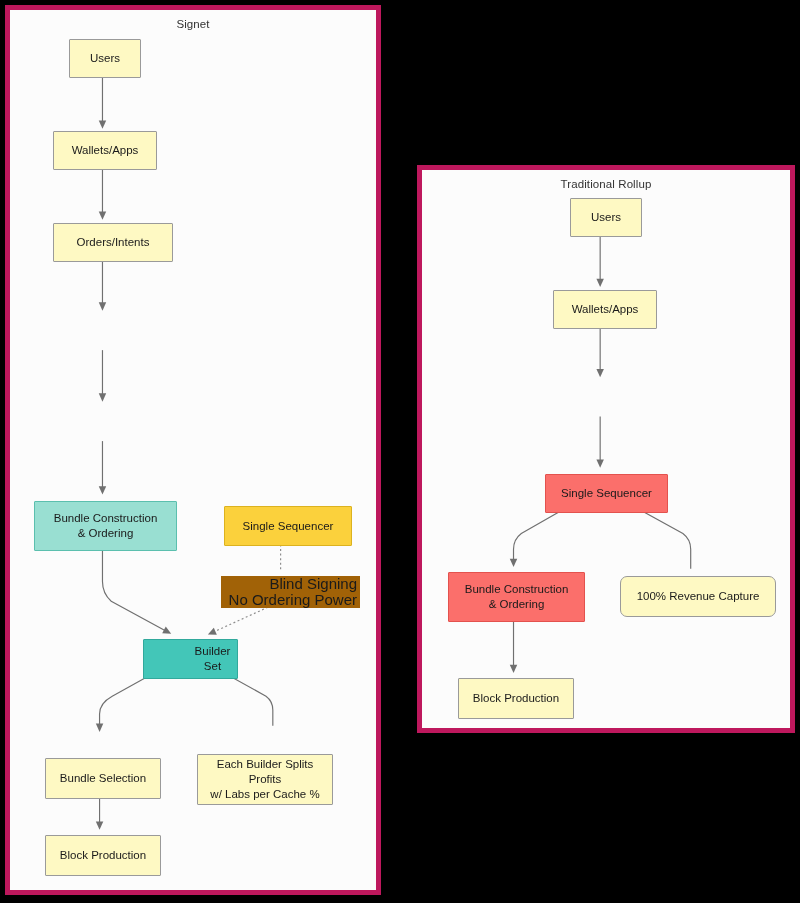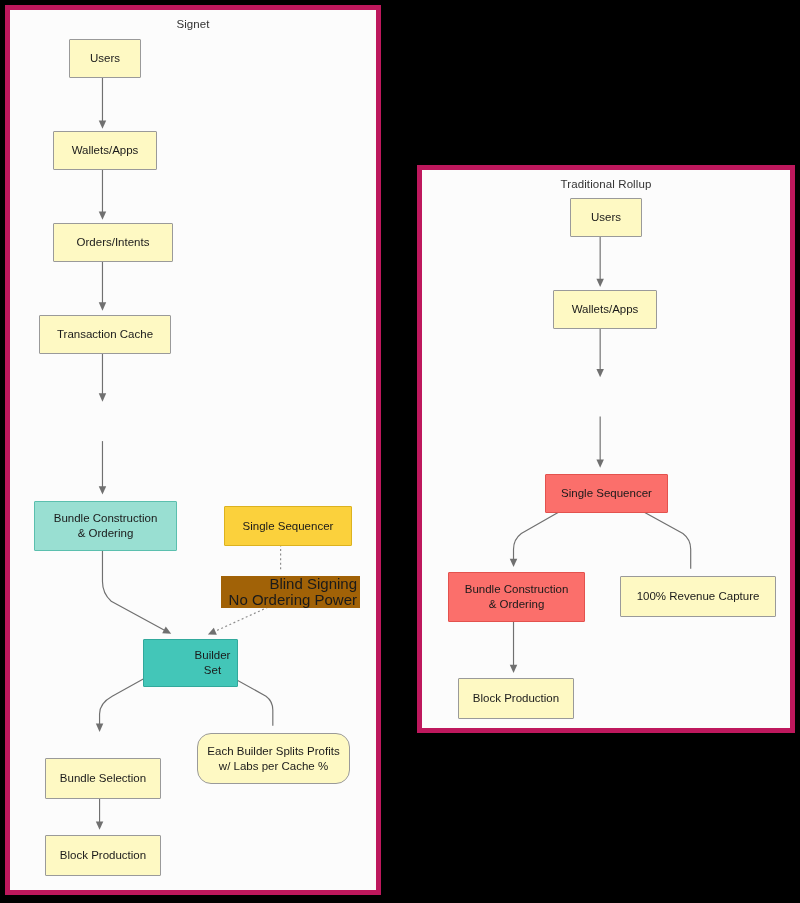--- a/index.html
+++ b/index.html
@@ -154,50 +154,47 @@
     </div>
 
     <div class="node" style="left:43px; top:121px; width:104px; height:39px;">
       <span>Wallets/Apps</span>
     </div>
 
     <div class="node" style="left:43px; top:213px; width:120px; height:39px;">
       <span>Orders/Intents</span>
     </div>
 
-    <div class="node" style="left:29px; top:305px; width:132px; height:39px;">
-      <span>Transaction Cache</span>
-    </div>
 
 
     <div class="node teal-light" style="left:24px; top:491px; width:143px; height:50px;">
       <span class="lines">
         <span>Bundle Construction</span><br>
         <span>&amp; Ordering</span>
       </span>
     </div>
 
     <div class="node yellow" style="left:214px; top:496px; width:128px; height:40px;">
       <span>Single Sequencer</span>
     </div>
 
     <div class="edge-label" style="left:211px; top:566px; width:133px;">
       <span>Blind Signing</span><br>
       <span>No Ordering Power</span>
     </div>
 
-    <div class="node teal-mid" style="left:133px; top:629px; width:95px; height:48px;padding-left:48px;">
+    <div class="node teal-mid" style="left:133px; top:629px; width:95px; height:40px;padding-left:48px;">
       <span>Builder Set</span>
     </div>
 
     <div class="node" style="left:35px; top:748px; width:116px; height:41px;">
       <span>Bundle Selection</span>
     </div>
 
-    <div class="node" style="left:187px; top:723px; width:153px; height:51px;border-radius:14px;">
+    <div class="node" style="left:187px; top:744px; width:136px; height:51px;">
       <span class="lines">
         <span>Each Builder Splits Profits</span><br>
         <span>w/ Labs per Cache %</span>
       </span>
     </div>
 
     <div class="node" style="left:35px; top:825px; width:116px; height:41px;">
       <span>Block Production</span>
     </div>
   </div>
@@ -238,21 +235,21 @@
       <span>Single Sequencer</span>
     </div>
 
     <div class="node red" style="left:26px; top:402px; width:137px; height:50px;">
       <span class="lines">
         <span>Bundle Construction</span><br>
         <span>&amp; Ordering</span>
       </span>
     </div>
 
-    <div class="node" style="left:198px; top:406px; width:156px; height:41px;">
+    <div class="node" style="left:198px; top:406px; width:156px; height:41px;border-radius:7px;">
       <span>100% Revenue Capture</span>
     </div>
 
     <div class="node" style="left:36px; top:508px; width:116px; height:41px;">
       <span>Block Production</span>
     </div>
   </div>
 
 </div>
 

